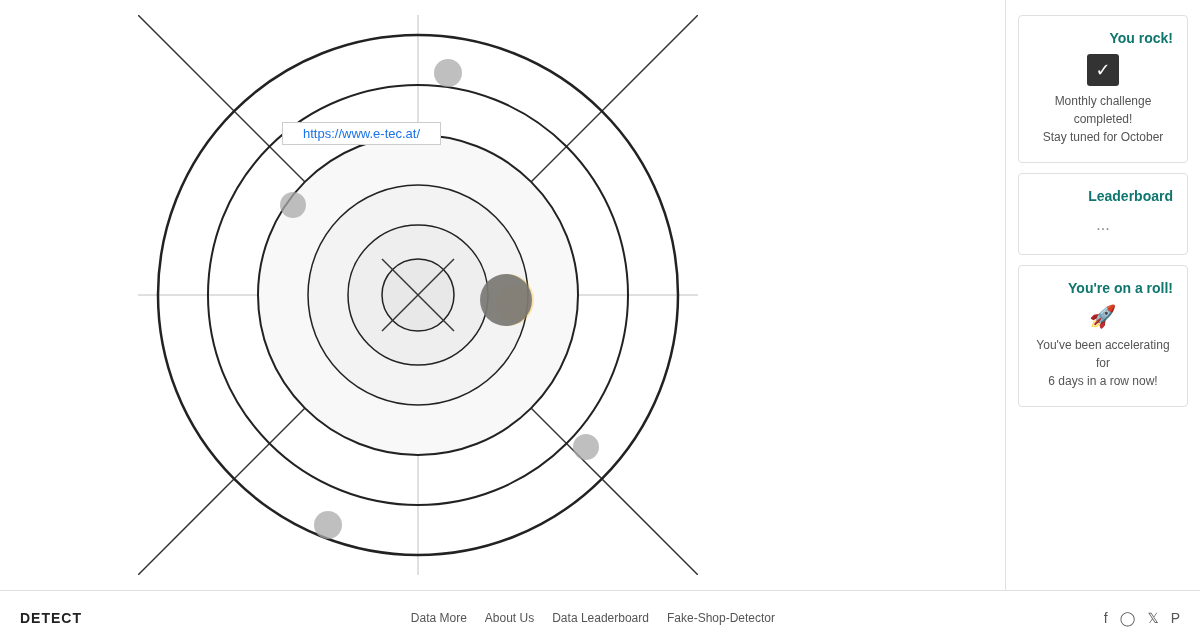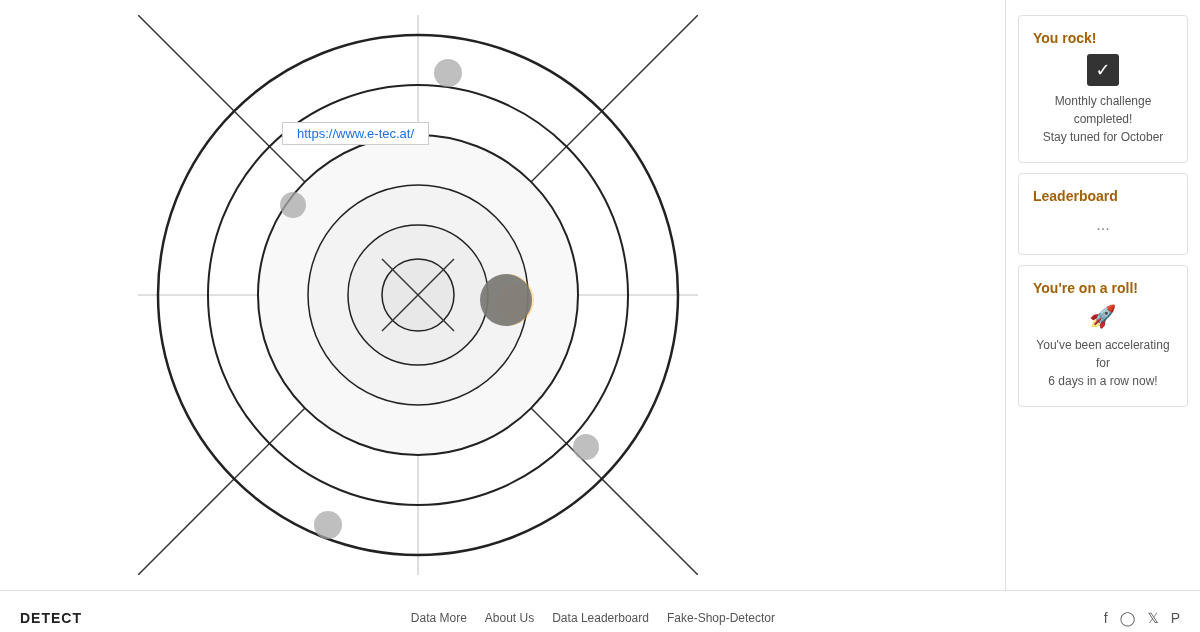--- a/index.html
+++ b/index.html
@@ -30,21 +30,21 @@
       overflow: hidden;
     }
 
     
     .url-tooltip {
       position: absolute;
       top: 122px;
       left: 282px;
       background: white;
       border: 1px solid #ccc;
-      padding: 3px 14px;
+      padding: 3px 20px;
       font-size: 13px;
       color: #1a73e8;
       z-index: 10;
       white-space: nowrap;
     }
 
     
     .target-container {
       position: absolute;
       top: 10px;
@@ -69,22 +69,23 @@
     .card {
       background: #fff;
       border: 1px solid #e0e0e0;
       border-radius: 4px;
       padding: 14px 14px 16px;
     }
 
     .card-title {
       font-size: 14px;
       font-weight: 600;
-      color: #a16207;
+      color: #0f766e;
       margin-bottom: 8px;
+      text-align: right;
     }
 
     .card-icon {
       font-size: 22px;
       text-align: center;
       margin: 6px 0;
     }
 
     .card-text {
       font-size: 12px;

